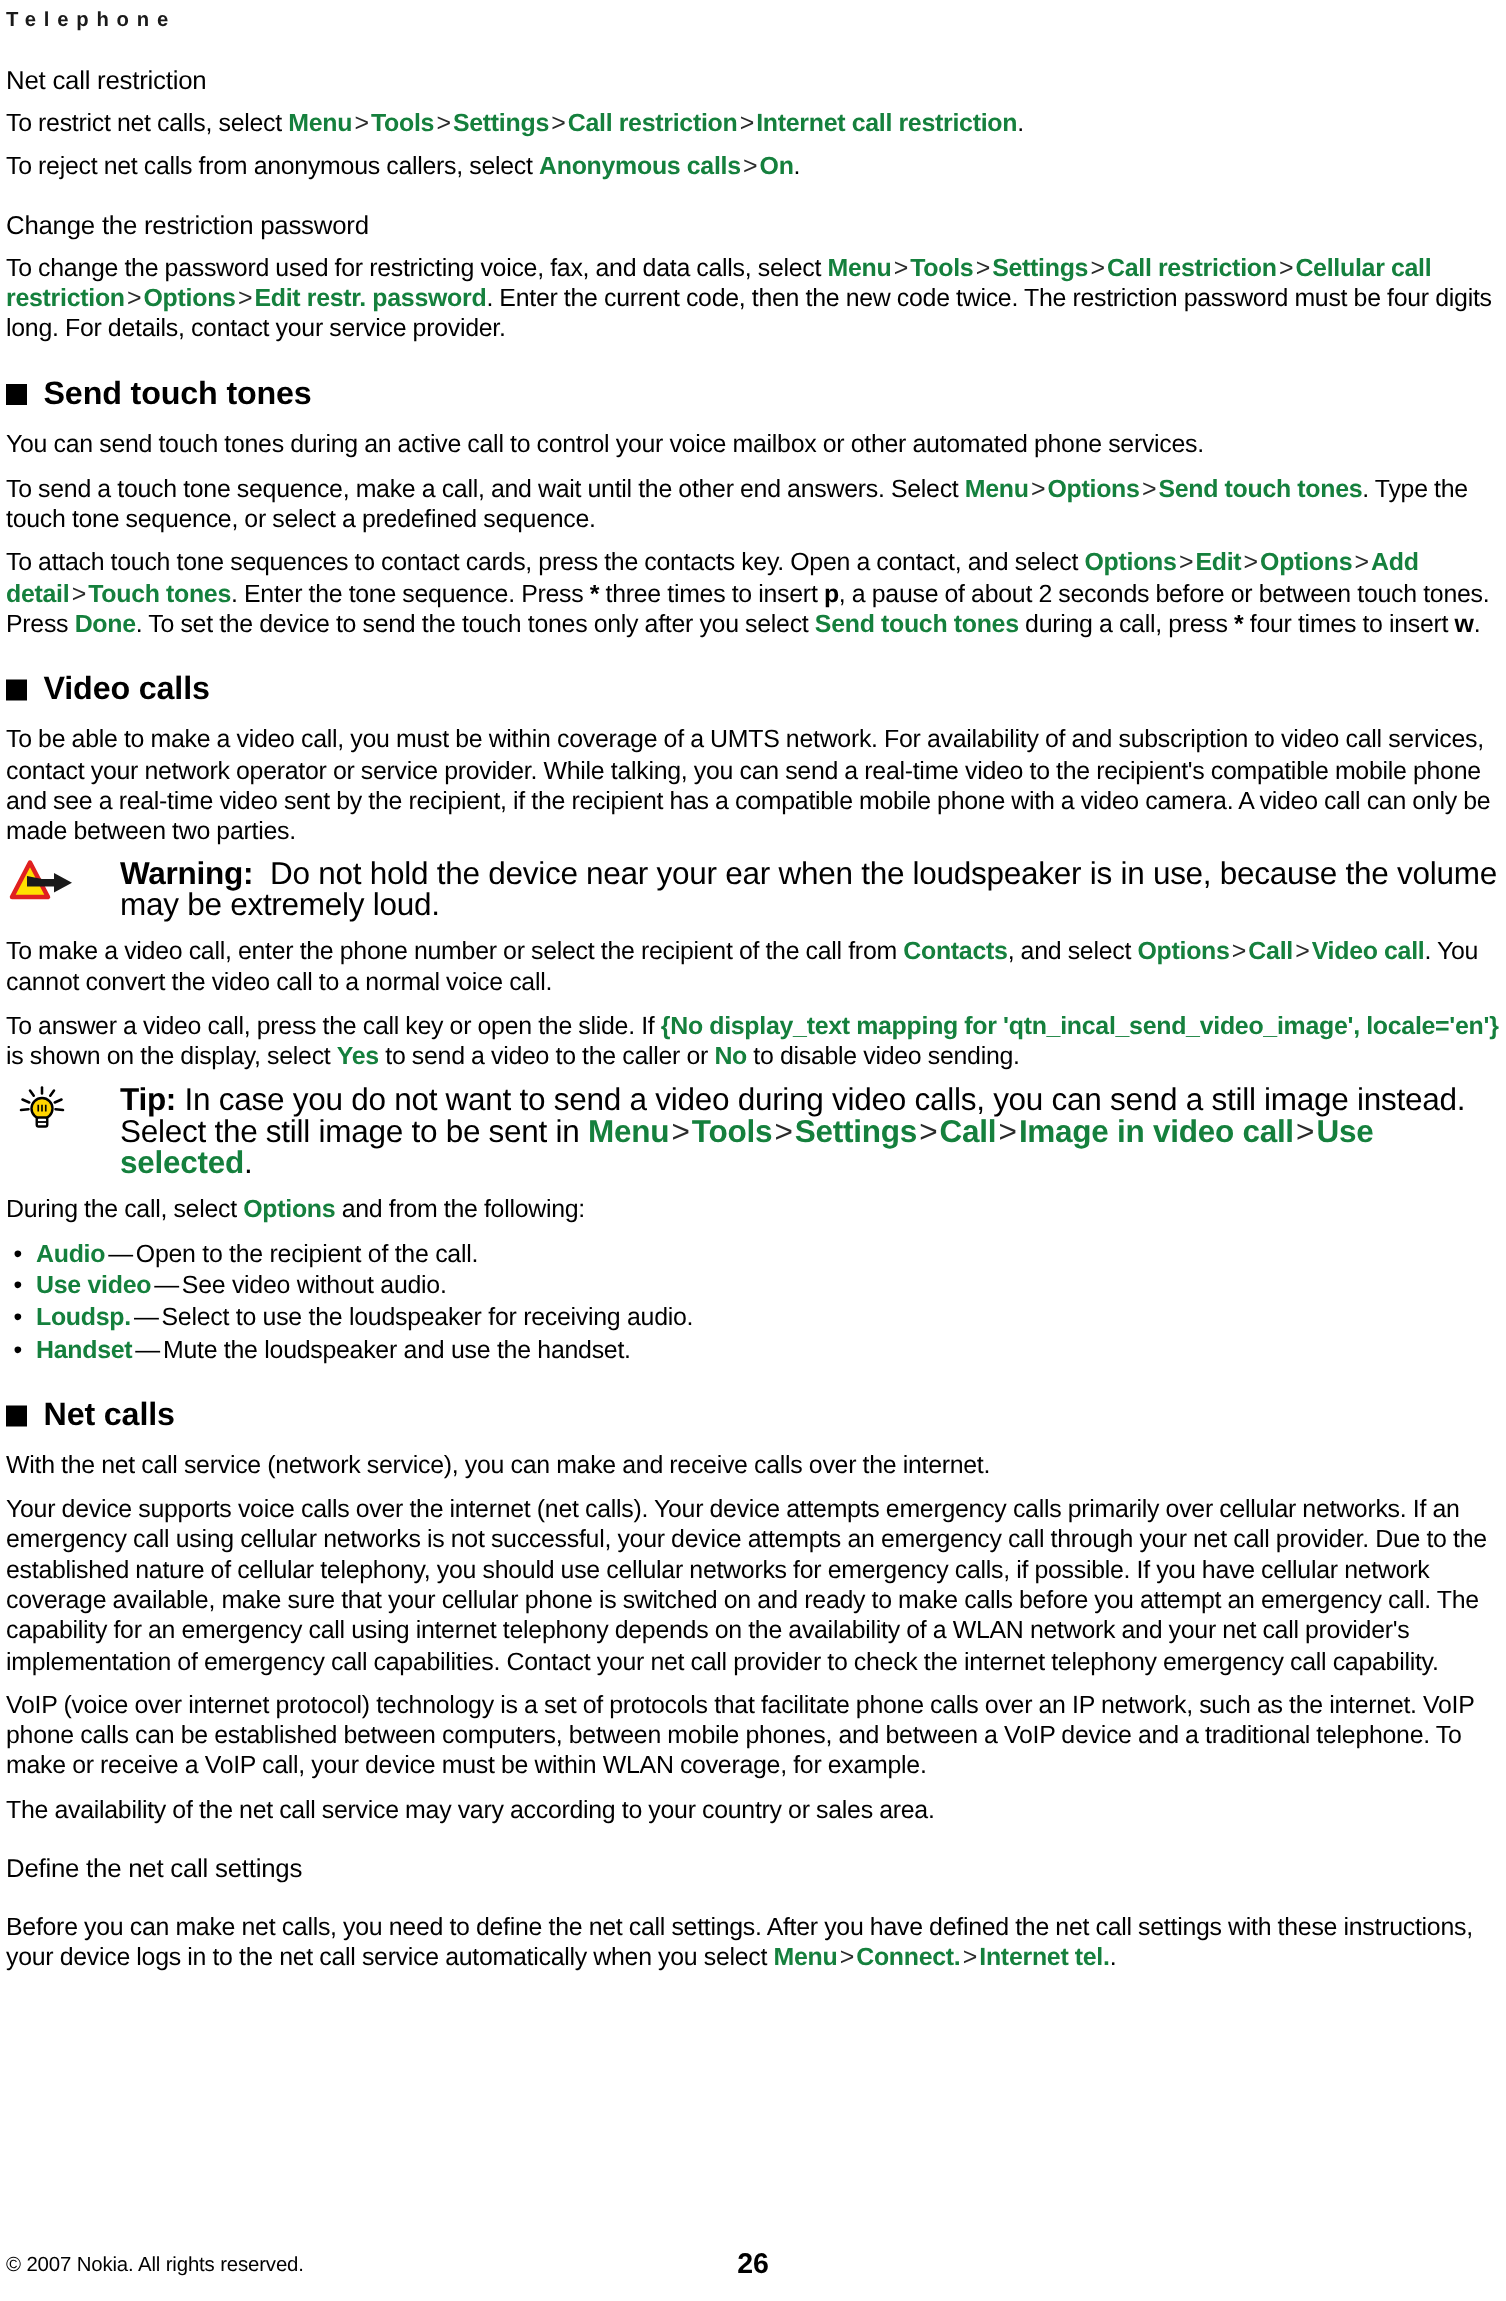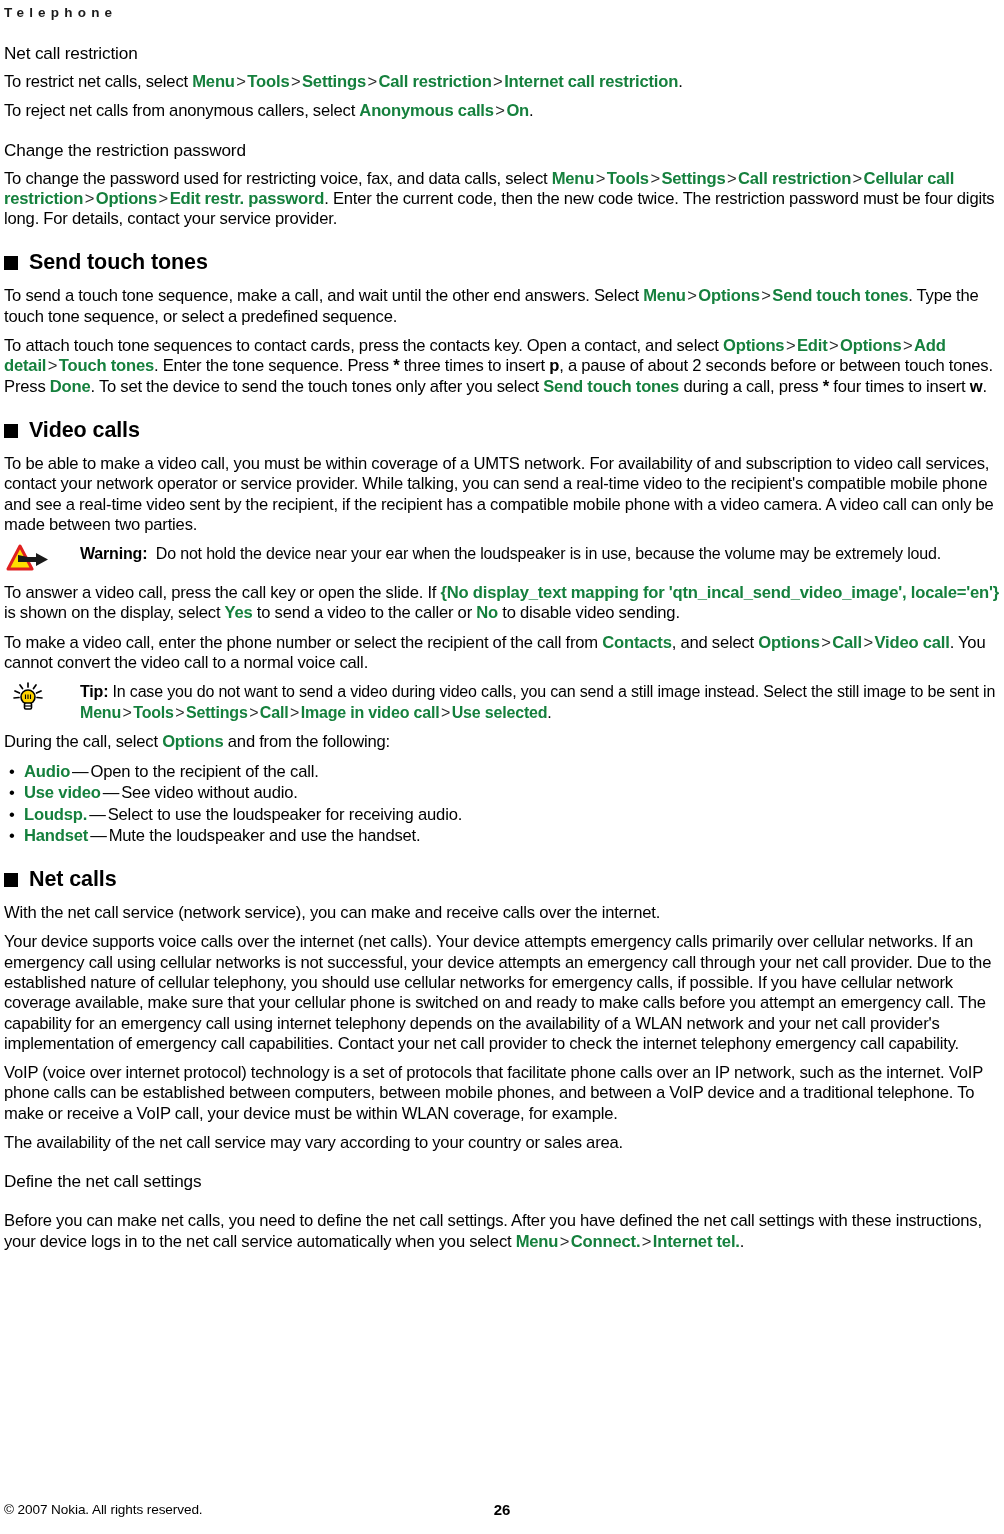--- a/index.html
+++ b/index.html
@@ -92,21 +92,21 @@
   .b { font-weight: bold; }
 
   
   .note {
     position: relative;
     margin: 6px 0 9px 0;
     padding-left: 76px;
     min-height: 30px;
   }
   .note .note-text {
-    font-size: 16px;
+    font-size: 21px;
     line-height: 20.3px;
     letter-spacing: -0.18px;
   }
   .note .note-icon {
     position: absolute;
     left: 2px;
     top: 0px;
     width: 46px;
     height: 30px;
   }
@@ -148,21 +148,21 @@
     font-size: 13.6px;
     line-height: 17px;
     letter-spacing: -0.1px;
   }
   .footer .pageno {
     position: absolute;
     left: 0;
     right: 0;
     top: 0;
     text-align: center;
-    font-size: 15px;
+    font-size: 19px;
     font-weight: bold;
     line-height: 17px;
   }
 </style>
 </head>
 <body>
 
 <div class="page">
 
   <div class="running-header">Telephone</div>
@@ -175,20 +175,21 @@
 
   <div class="h3">Change the restriction password</div>
 
   <p class="body"><span>To change the password used for restricting voice, fax, and data calls, select </span><span class="ui">Menu</span><span class="gt">&gt;</span><span class="ui">Tools</span><span class="gt">&gt;</span><span class="ui">Settings</span><span class="gt">&gt;</span><span class="ui">Call restriction</span><span class="gt">&gt;</span><span class="ui">Cellular call restriction</span><span class="gt">&gt;</span><span class="ui">Options</span><span class="gt">&gt;</span><span class="ui">Edit restr. password</span><span>. Enter the current code, then the new code twice. The restriction password must be four digits long. For details, contact your service provider.</span></p>
 
   <div class="h2">
     <span class="sq"></span>
     <span class="h2t">Send touch tones</span>
   </div>
 
+  <p class="body">You can send touch tones during an active call to control your voice mailbox or other automated phone services.</p>
 
   <p class="body"><span>To send a touch tone sequence, make a call, and wait until the other end answers. Select </span><span class="ui">Menu</span><span class="gt">&gt;</span><span class="ui">Options</span><span class="gt">&gt;</span><span class="ui">Send touch tones</span><span>. Type the touch tone sequence, or select a predefined sequence.</span></p>
 
   <p class="body"><span>To attach touch tone sequences to contact cards, press the contacts key. Open a contact, and select </span><span class="ui">Options</span><span class="gt">&gt;</span><span class="ui">Edit</span><span class="gt">&gt;</span><span class="ui">Options</span><span class="gt">&gt;</span><span class="ui">Add detail</span><span class="gt">&gt;</span><span class="ui">Touch tones</span><span>. Enter the tone sequence. Press </span><span class="b">*</span><span> three times to insert </span><span class="b">p</span><span>, a pause of about 2 seconds before or between touch tones. Press </span><span class="ui">Done</span><span>. To set the device to send the touch tones only after you select </span><span class="ui">Send touch tones</span><span> during a call, press </span><span class="b">*</span><span> four times to insert </span><span class="b">w</span><span>.</span></p>
 
   <div class="h2">
     <span class="sq"></span>
     <span class="h2t">Video calls</span>
   </div>
 
@@ -197,23 +198,23 @@
   <div class="note">
     <span class="note-icon">
       <svg width="46" height="30" viewBox="0 0 46 30" xmlns="http://www.w3.org/2000/svg">
         <polygon points="14,2 26,25 2,25" fill="#ffe000" stroke="#e02020" stroke-width="3" stroke-linejoin="round"></polygon>
         <path d="M12,11 L12,18 L30,18 L30,22 L42,15.5 L30,9 L30,13 L22,13 Z" fill="#1a1a1a"></path>
       </svg>
     </span>
     <span class="note-text"><span class="b">Warning:</span>&nbsp; <span>Do not hold the device near your ear when the loudspeaker is in use, because the volume may be extremely loud.</span></span>
   </div>
 
+  <p class="body"><span>To make a video call, enter the phone number or select the recipient of the call from </span><span class="ui">Contacts</span><span>, and select </span><span class="ui">Options</span><span class="gt">&gt;</span><span class="ui">Call</span><span class="gt">&gt;</span><span class="ui">Video call</span><span>. You cannot convert the video call to a normal voice call.</span></p>
+
   <p class="body"><span>To answer a video call, press the call key or open the slide. If </span><span class="ui">{No display_text mapping for 'qtn_incal_send_video_image', locale='en'}</span><span> is shown on the display, select </span><span class="ui">Yes</span><span> to send a video to the caller or </span><span class="ui">No</span><span> to disable video sending.</span></p>
-
-  <p class="body"><span>To make a video call, enter the phone number or select the recipient of the call from </span><span class="ui">Contacts</span><span>, and select </span><span class="ui">Options</span><span class="gt">&gt;</span><span class="ui">Call</span><span class="gt">&gt;</span><span class="ui">Video call</span><span>. You cannot convert the video call to a normal voice call.</span></p>
 
   <div class="note">
     <span class="note-icon">
       <svg width="46" height="30" viewBox="0 0 46 30" xmlns="http://www.w3.org/2000/svg">
         <g stroke="#000000" stroke-width="1.7" stroke-linecap="round">
           <line x1="22" y1="1" x2="22" y2="5"></line>
           <line x1="14" y1="3" x2="16.5" y2="6.5"></line>
           <line x1="30" y1="3" x2="27.5" y2="6.5"></line>
           <line x1="9" y1="9" x2="13.5" y2="11"></line>
           <line x1="35" y1="9" x2="30.5" y2="11"></line>

